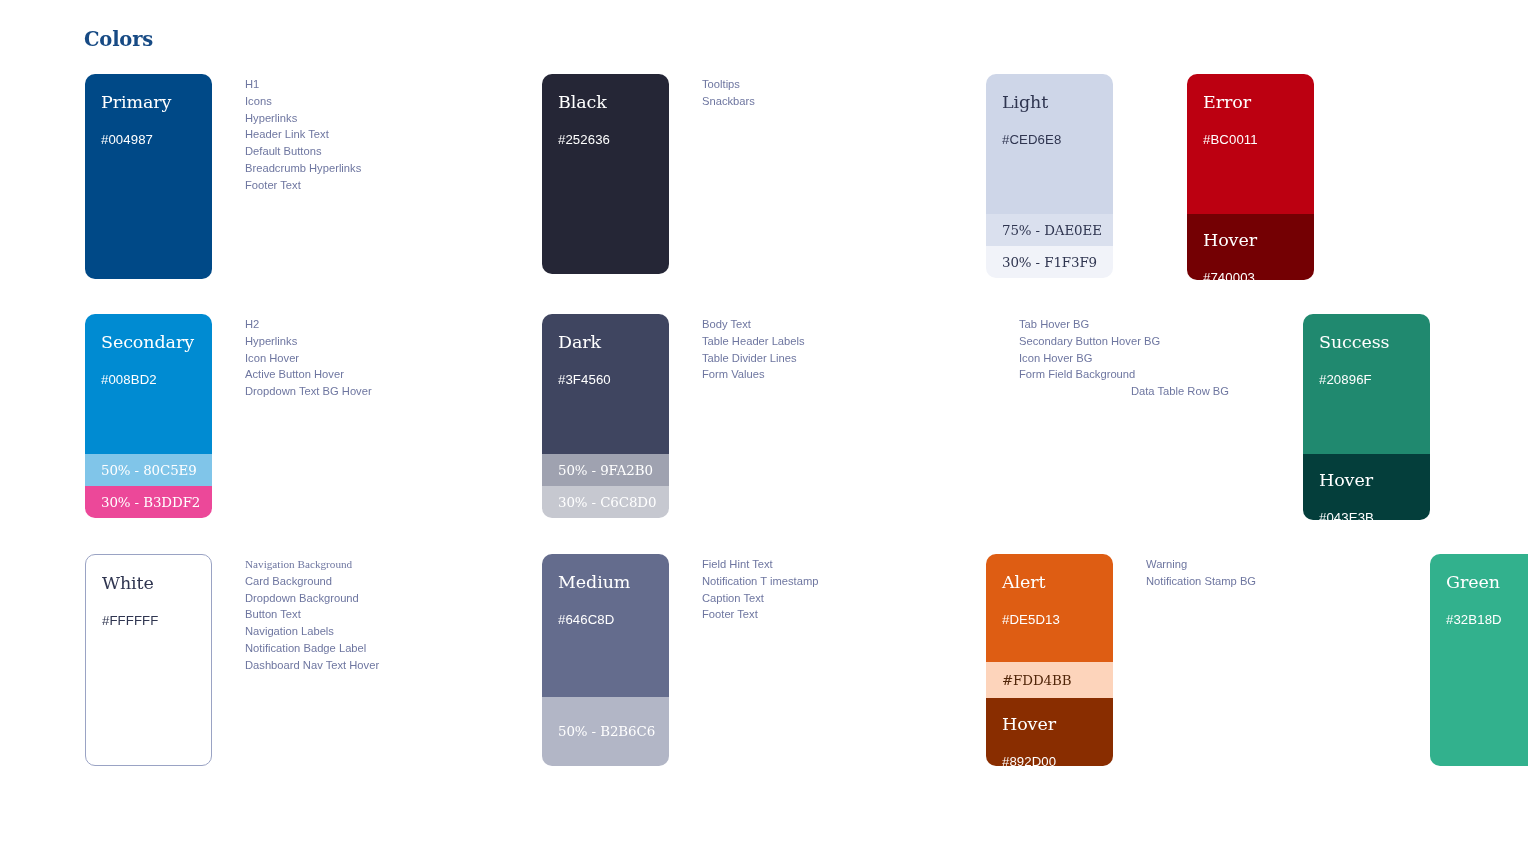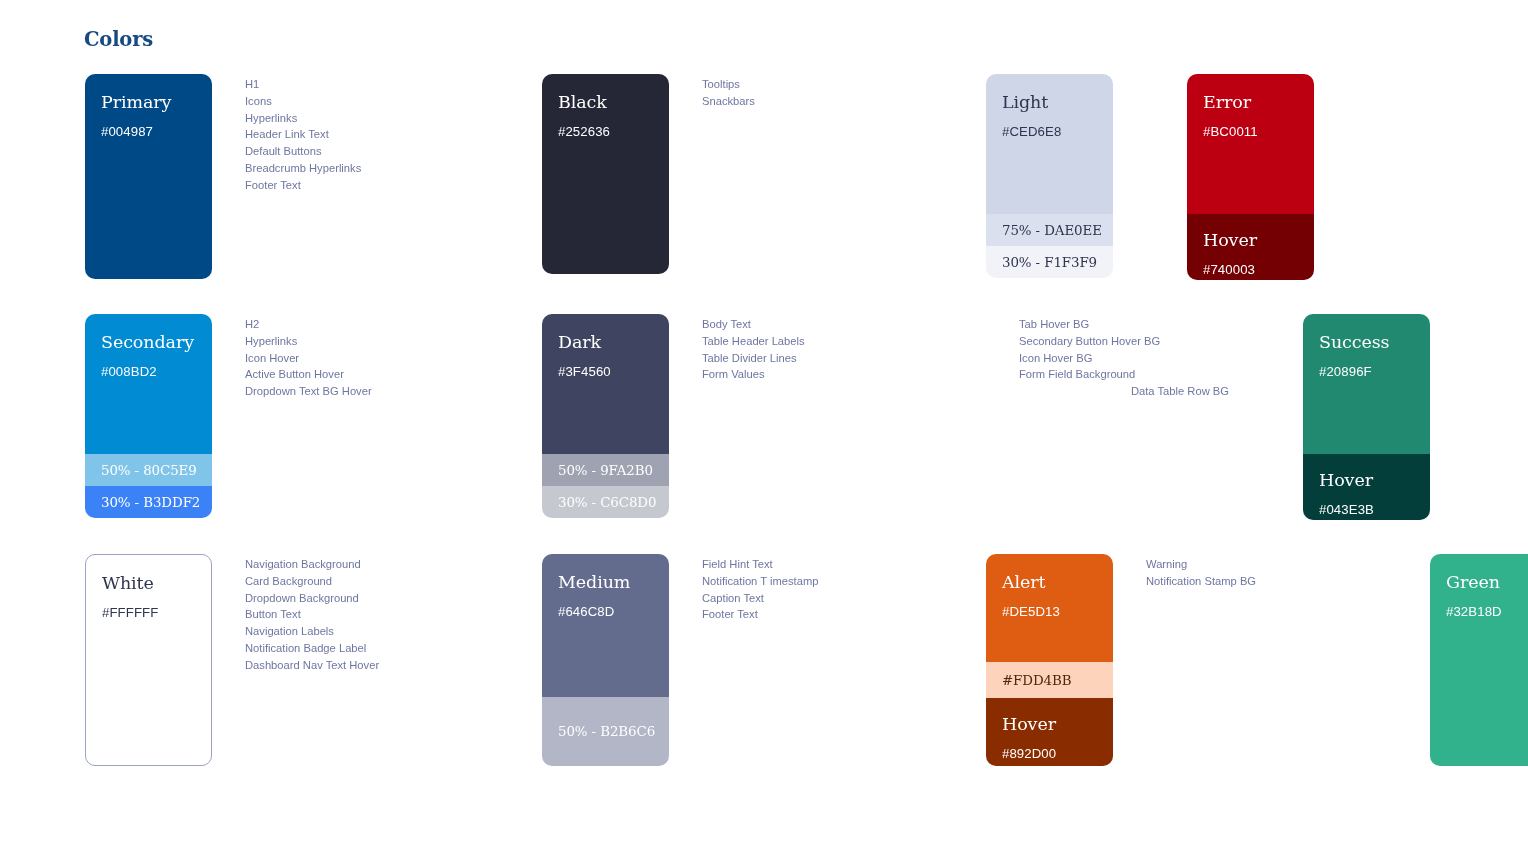--- a/index.html
+++ b/index.html
@@ -94,21 +94,21 @@
   .swatch-name {
     font-family: "DejaVu Serif", "Liberation Serif", serif;
     font-size: 17.5px;
     font-weight: normal;
     line-height: 21px;
     letter-spacing: -0.1px;
   }
   .swatch-hex {
     font-size: 13.2px;
     line-height: 18px;
-    margin-top: 10px;
+    margin-top: 18px;
     letter-spacing: 0.1px;
   }
 
   .band-hover {
     padding: 16px 16px 0 16px;
   }
 
   .tint {
     font-family: "DejaVu Serif", "Liberation Serif", serif;
     font-size: 13.4px;
@@ -189,21 +189,21 @@
     </div>
 
     <div class="row row-2">
       <div class="cell col-a">
         <div class="card" style="height: 204px;">
             <div class="band band-main t-light" style="height: 140px; background: rgb(0, 139, 210);">
               <div class="swatch-name">Secondary</div>
               <div class="swatch-hex">#008BD2</div>
             </div>
             <div class="band tint t-light" style="height: 32px; background: rgb(128, 197, 233);">50% - 80C5E9</div>
-            <div class="band tint t-light" style="height: 32px; background: #3b82f6;">30% - B3DDF2</div>
+            <div class="band tint t-light" style="height: 32px; background: #ec4899;">30% - B3DDF2</div>
           </div>
         <div class="usage">
             <div class="usage-line" style="color: rgb(110, 118, 160);">H2</div>
             <div class="usage-line" style="color: rgb(110, 118, 160);">Hyperlinks</div>
             <div class="usage-line" style="color: rgb(110, 118, 160);">Icon Hover</div>
             <div class="usage-line" style="color: rgb(110, 118, 160);">Active Button Hover</div>
             <div class="usage-line" style="color: rgb(110, 118, 160);">Dropdown Text BG Hover</div>
           </div>
       </div>
       <div class="cell col-b">
@@ -248,21 +248,21 @@
 
     <div class="row row-3">
       <div class="cell col-a">
         <div class="card outlined" style="height: 212px; background: rgb(255, 255, 255); border-color: rgb(154, 163, 196);">
             <div class="band band-main t-dark" style="height: 212px;">
               <div class="swatch-name">White</div>
               <div class="swatch-hex">#FFFFFF</div>
             </div>
           </div>
         <div class="usage">
-            <div class="usage-line" style="color: rgb(110, 118, 160);">Navigation Background</div>
+            <div class="usage-line" style="color: rgb(110, 118, 160); font-family: Liberation Serif, serif;">Navigation Background</div>
             <div class="usage-line" style="color: rgb(110, 118, 160);">Card Background</div>
             <div class="usage-line" style="color: rgb(110, 118, 160);">Dropdown Background</div>
             <div class="usage-line" style="color: rgb(110, 118, 160);">Button Text</div>
             <div class="usage-line" style="color: rgb(110, 118, 160);">Navigation Labels</div>
             <div class="usage-line" style="color: rgb(110, 118, 160);">Notification Badge Label</div>
             <div class="usage-line" style="color: rgb(110, 118, 160);">Dashboard Nav Text Hover</div>
           </div>
       </div>
       <div class="cell col-b">
         <div class="card" style="height: 212px;">

